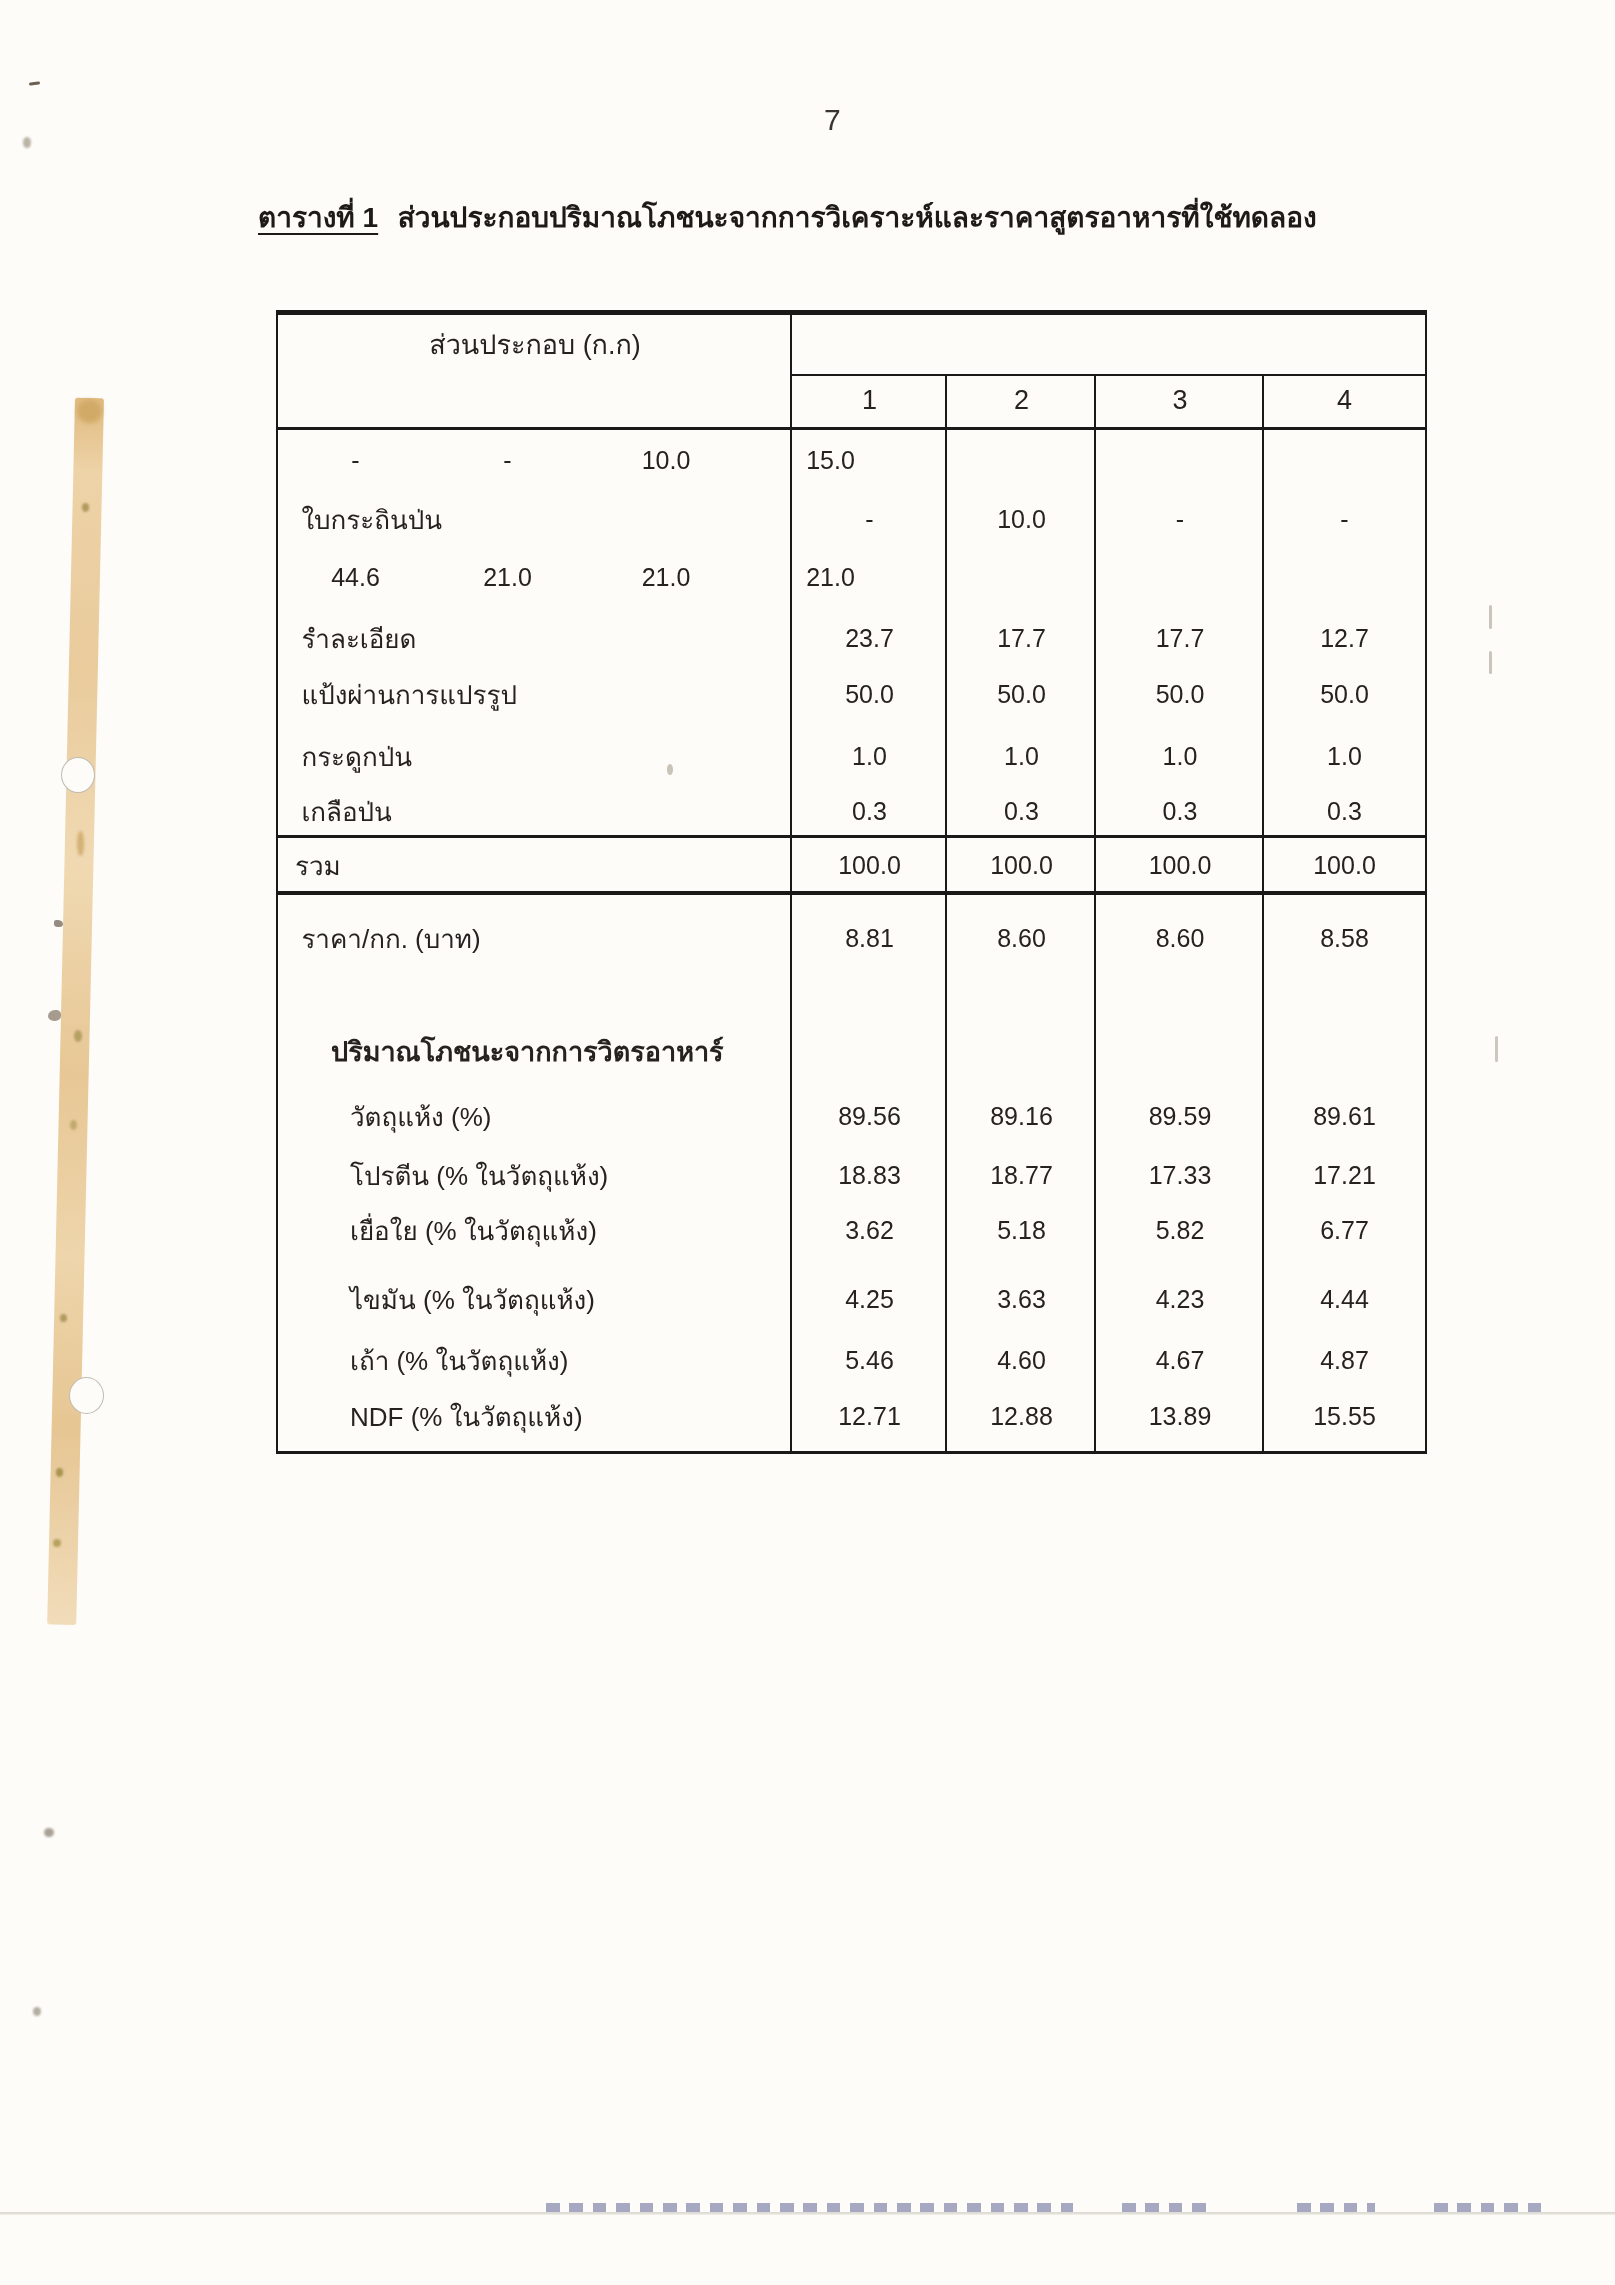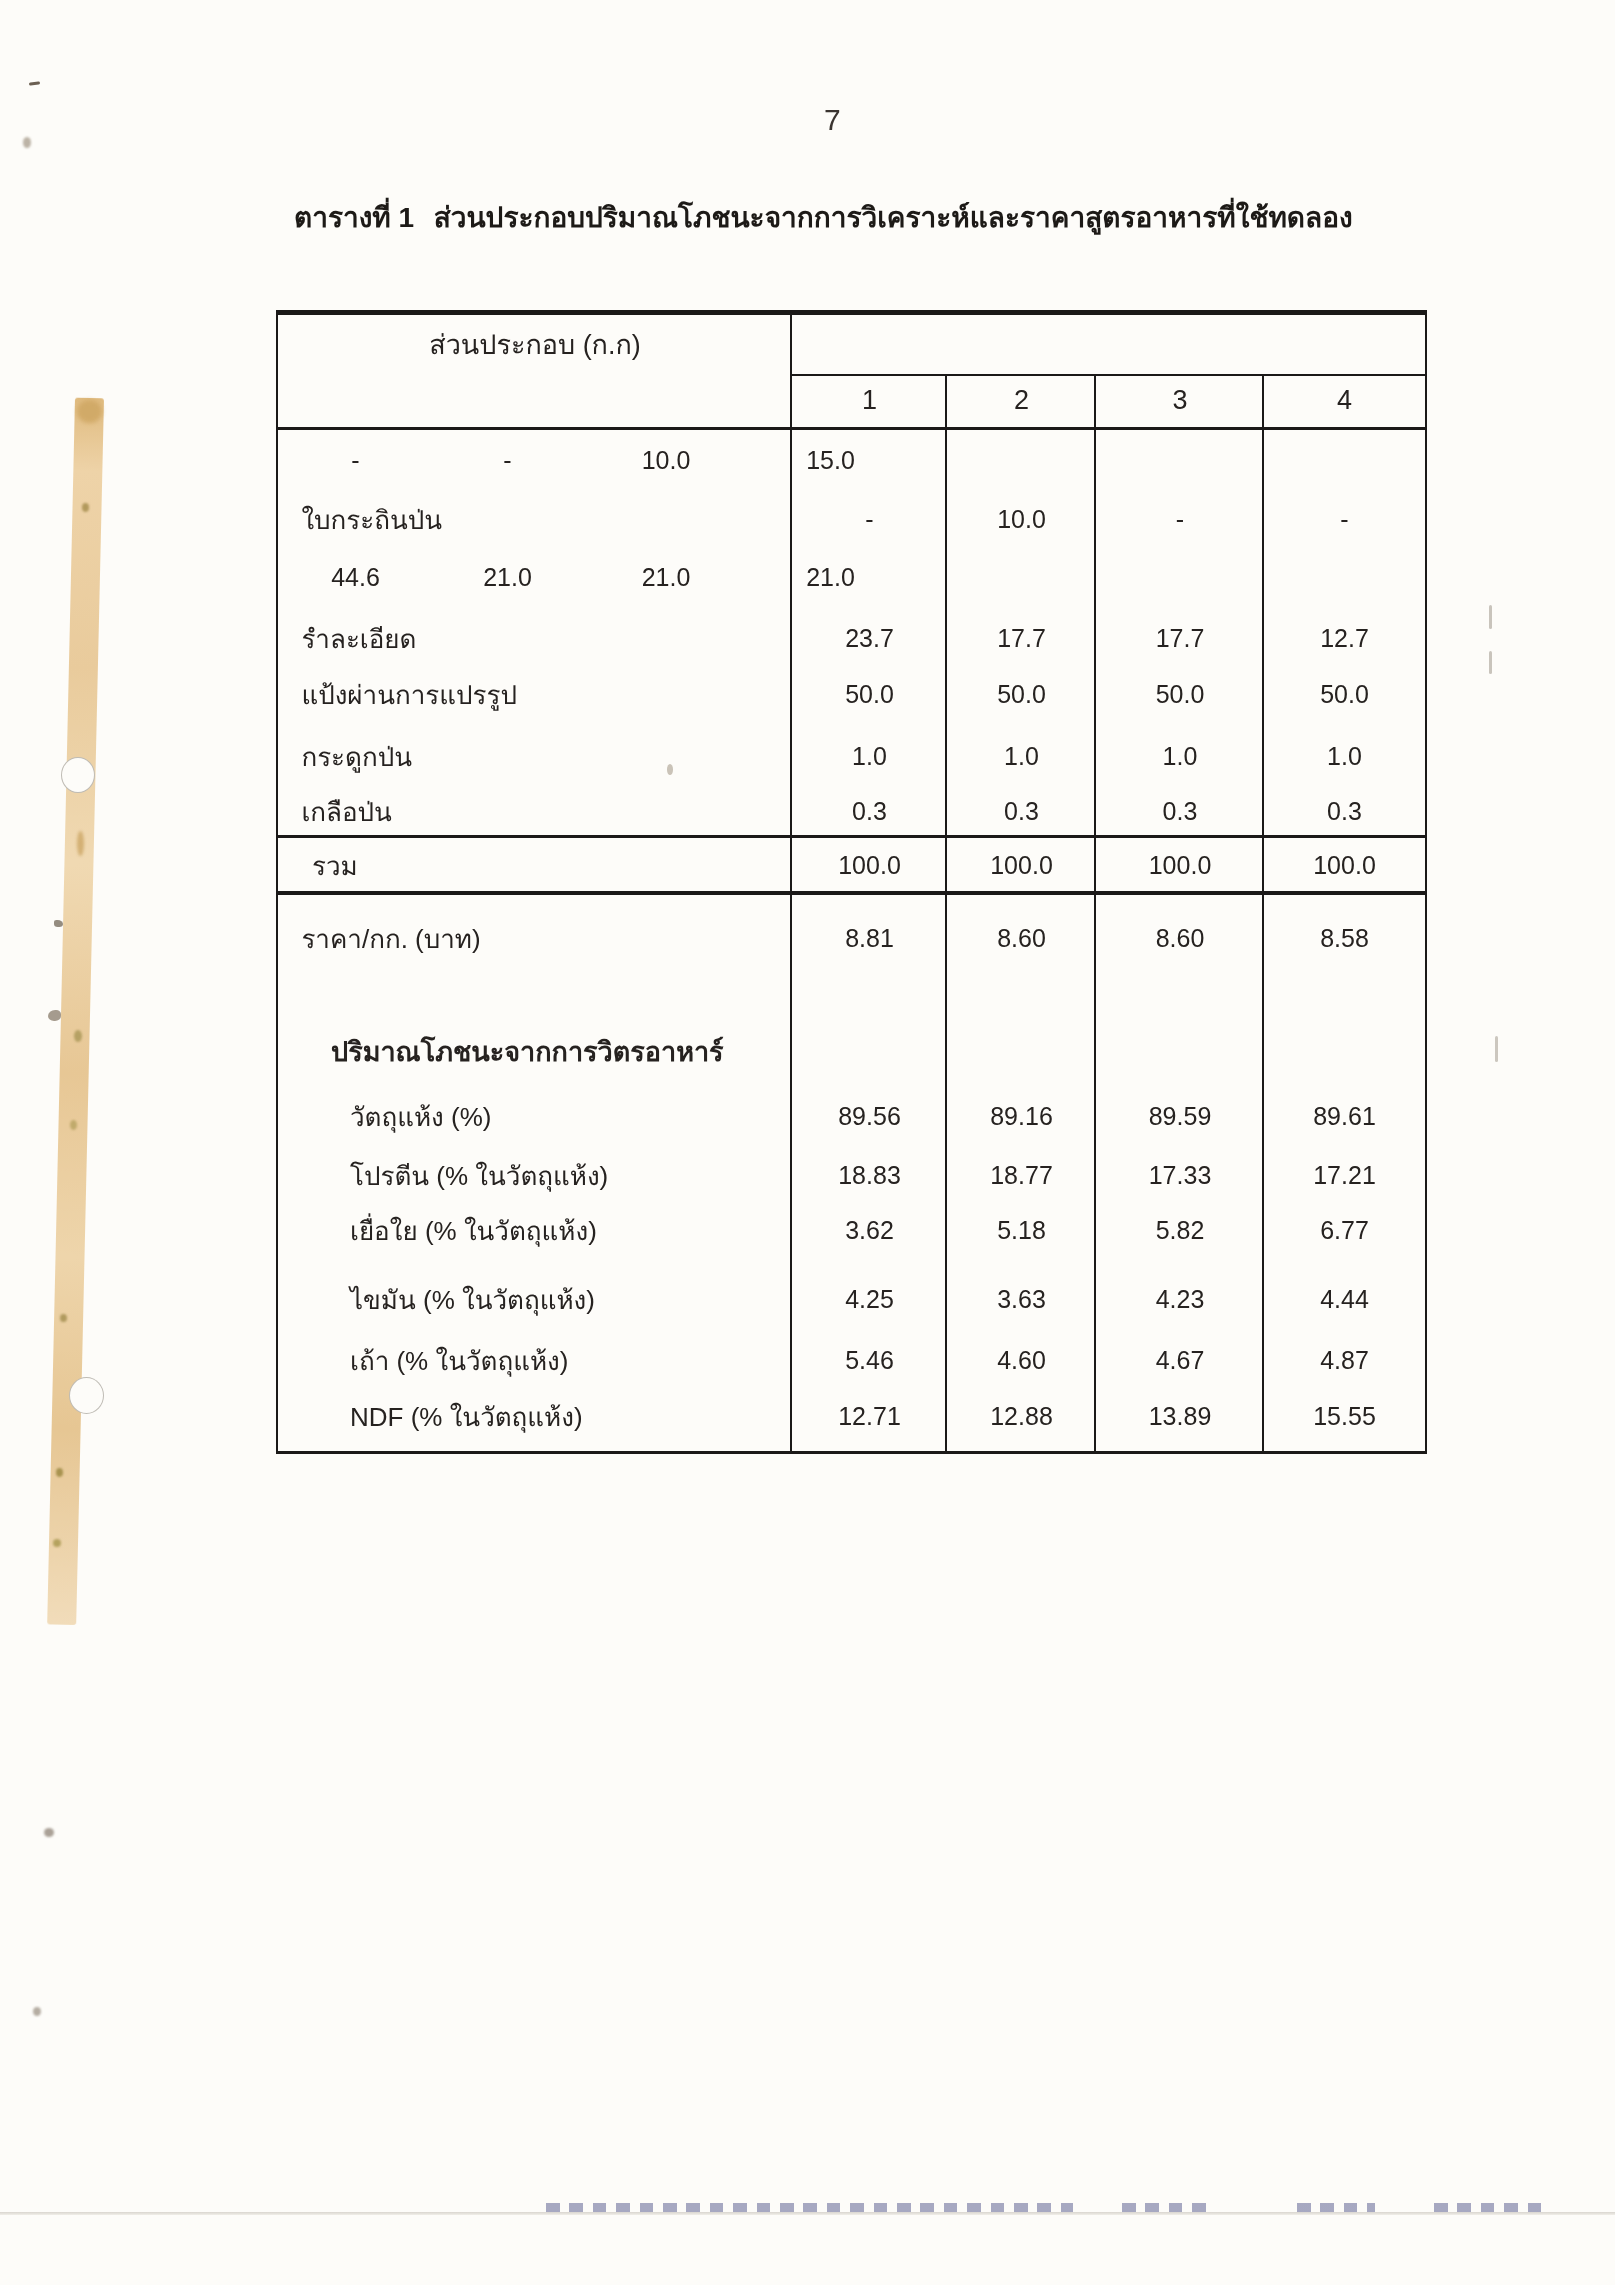--- a/index.html
+++ b/index.html
@@ -14,23 +14,23 @@
   .page-number{
     position:absolute;left:824px;top:103px;
     font-size:30px;color:#3a3430;
   }
   .doc-title{
     position:absolute;left:258px;top:195px;width:1248px;
     font-size:28px;font-weight:bold;color:#1d1a17;
     white-space:nowrap;
   }
   .doc-title .t-underline{
+    text-decoration:underline;
     text-underline-offset:5.9px;
     margin-right:19.5px;
-    margin-left:36px;
   }
   
   .tbl{
     position:absolute;left:276px;top:310px;
     width:1147px;height:1136px;
     border:2.9px solid #1b1918;
     border-top-width:5.9px;
     border-bottom-width:3.9px;
     box-sizing:content-box;
   }
@@ -167,21 +167,21 @@
     </div>
     <div class="row" style="top:469px">
       <div class="c c0">เกลือป่น</div>
       <div class="c c1">0.3</div>
       <div class="c c2">0.3</div>
       <div class="c c3">0.3</div>
       <div class="c c4">0.3</div>
     </div>
 
     <div class="row" style="top:523px">
-      <div class="c c0" style="padding-left:34px">รวม</div>
+      <div class="c c0" style="padding-left:17px">รวม</div>
       <div class="c c1">100.0</div>
       <div class="c c2">100.0</div>
       <div class="c c3">100.0</div>
       <div class="c c4">100.0</div>
     </div>
 
     <div class="row" style="top:596px">
       <div class="c c0">ราคา/กก. (บาท)</div>
       <div class="c c1">8.81</div>
       <div class="c c2">8.60</div>

